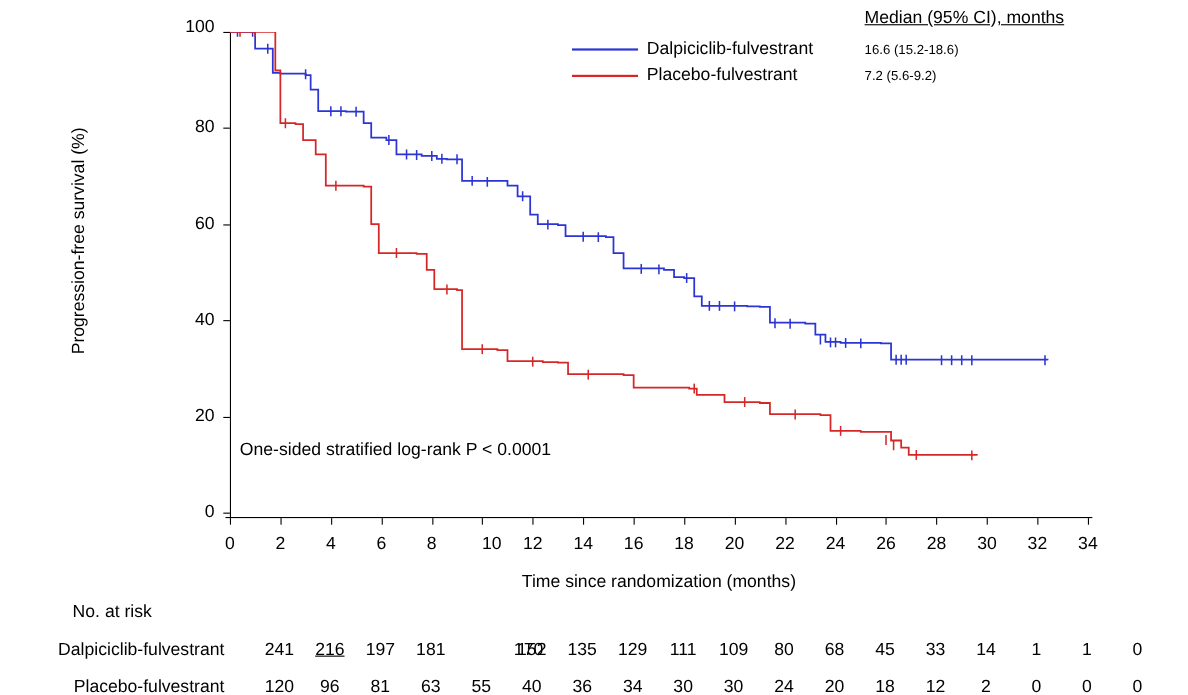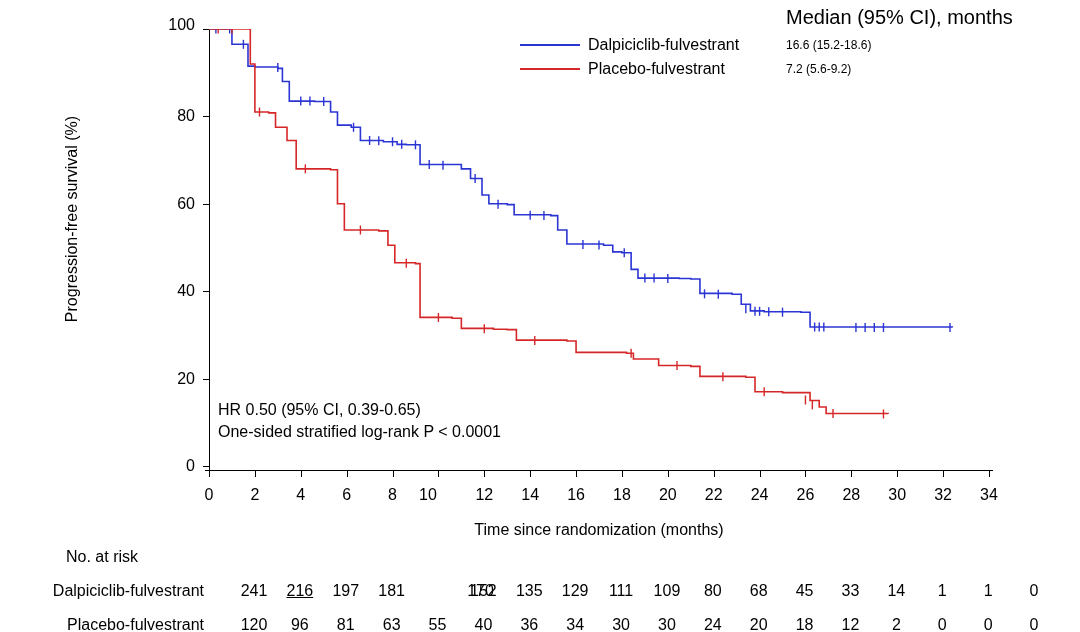--- a/index.html
+++ b/index.html
@@ -111,23 +111,24 @@
   #legend {
     position: absolute;
     left: 520px;
     top: 8px;
     font-size: 16px;
   }
   #legend-header {
     position: absolute;
     left: 266px;
     top: 0px;
-    font-size: 20px;
-    line-height: 18px;
-    white-space: nowrap;
+    font-size: 16px;
+    line-height: 18px;
+    white-space: nowrap;
+    text-decoration: underline;
   }
   .legend-row {
     position: absolute;
     left: 0px;
     height: 22px;
     width: 480px;
   }
   .legend-line {
     position: absolute;
     left: 0px;
@@ -217,21 +218,21 @@
       <div class="xtl" style="left: 189px;">0</div>
       <div class="x-tick" style="left: 254.882px;"></div>
       <div class="xtl" style="left: 234.882px;">2</div>
       <div class="x-tick" style="left: 300.765px;"></div>
       <div class="xtl" style="left: 280.765px;">4</div>
       <div class="x-tick" style="left: 346.647px;"></div>
       <div class="xtl" style="left: 326.647px;">6</div>
       <div class="x-tick" style="left: 392.529px;"></div>
       <div class="xtl" style="left: 372.529px;">8</div>
       <div class="x-tick" style="left: 438.412px;"></div>
-      <div class="xtl" style="left: 408px;">10</div>
+      <div class="xtl" style="left: 427px;">10</div>
       <div class="x-tick" style="left: 484.294px;"></div>
       <div class="xtl" style="left: 464.294px;">12</div>
       <div class="x-tick" style="left: 530.176px;"></div>
       <div class="xtl" style="left: 510.176px;">14</div>
       <div class="x-tick" style="left: 576.059px;"></div>
       <div class="xtl" style="left: 556.059px;">16</div>
       <div class="x-tick" style="left: 621.941px;"></div>
       <div class="xtl" style="left: 601.941px;">18</div>
       <div class="x-tick" style="left: 667.824px;"></div>
       <div class="xtl" style="left: 647.824px;">20</div>
@@ -313,21 +314,20 @@
           <line x1="555.18" x2="555.18" y1="358.21" y2="367.21" stroke="#d62728" stroke-width="1.4"></line>
           <line x1="596.47" x2="596.47" y1="366.51" y2="375.51" stroke="#d62728" stroke-width="1.4"></line>
           <line x1="603.35" x2="603.35" y1="371.32" y2="380.32" stroke="#d62728" stroke-width="1.4"></line>
           <line x1="624.00" x2="624.00" y1="380.06" y2="389.06" stroke="#d62728" stroke-width="1.4"></line>
           <line x1="674.47" x2="674.47" y1="380.50" y2="389.50" stroke="#d62728" stroke-width="1.4"></line>
         </g>
       </svg>
   </div>
 
   <div id="hr-annotation">
-    <div>HR 0.50 (95% CI, 0.39-0.65)</div>
     <div>One-sided stratified log-rank P &lt; 0.0001</div>
   </div>
 
   <div id="legend">
     <div id="legend-header">Median (95% CI), months</div>
 
     <div class="legend-row" style="top:26px;">
       <div class="legend-line" style="background:#2b35d4;"></div>
       <div class="legend-label">Dalpiciclib-fulvestrant</div>
       <div class="legend-median">16.6 (15.2-18.6)</div>

